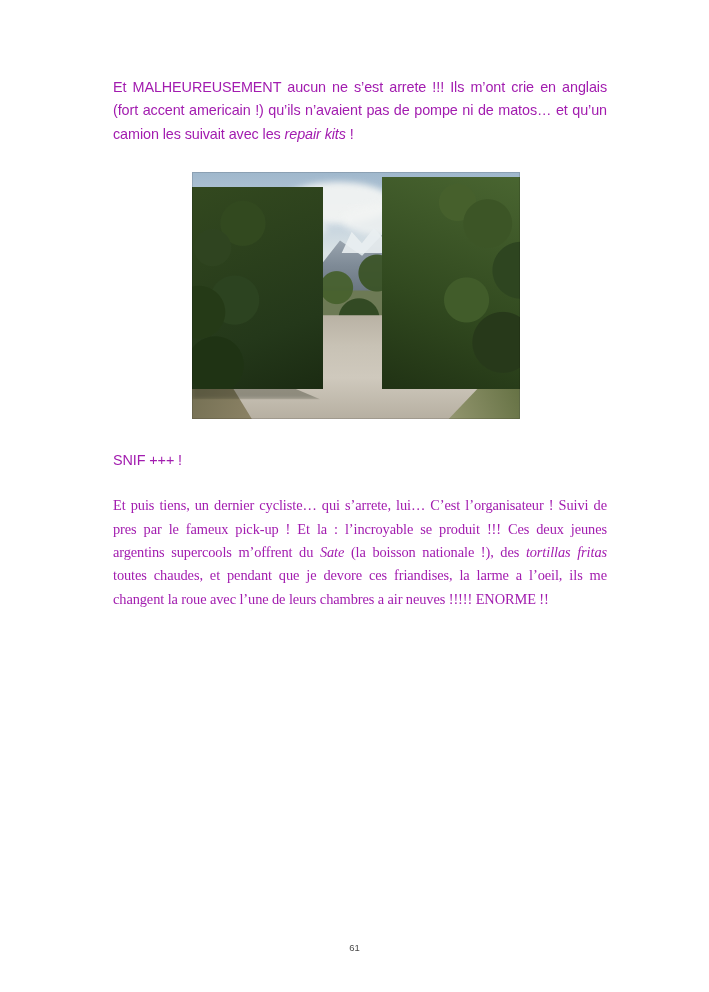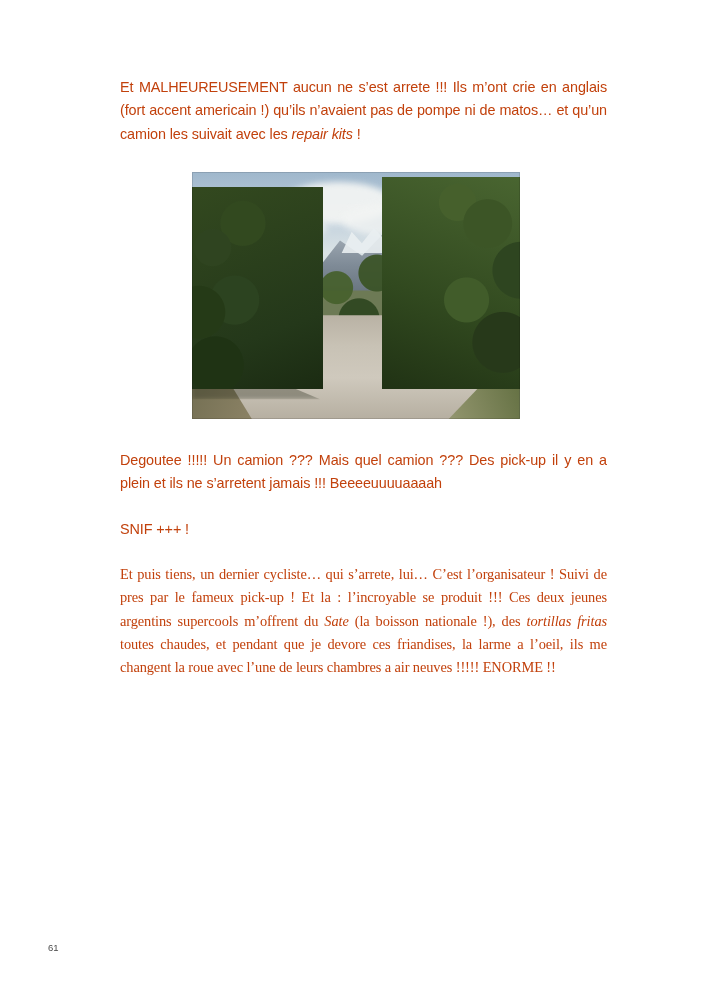--- a/index.html
+++ b/index.html
@@ -20,26 +20,26 @@
     inset: 0;
     background: #ffffff;
   }
   .content {
     position: absolute;
     left: 104px;
     top: 76px;
     width: 503px;
   }
   p.para {
-    margin: 0 0 22px 16px;
+    margin: 0 0 22px 9px;
     font-size: 14.4px;
     line-height: 1.62;
     text-align: justify;
     letter-spacing: -0.1px;
-    color: #c2410c;
+    color: #a21caf;
   }
   p.para.last {
     margin-bottom: 0;
     font-family: Liberation Serif, serif;
   }
   .italic {
     font-style: italic;
   }
   .figure {
     margin: 26px 0 30px 0;
@@ -168,24 +168,23 @@
     position: absolute;
     inset: 0;
     border: 1px solid rgba(0,0,0,0.12);
     pointer-events: none;
   }
   .page-number {
     position: absolute;
     left: 0;
     right: 0;
     top: 942px;
-    text-align: left;
+    text-align: center;
     font-size: 9.5px;
     color: #4a4a4a;
-    padding-left: 48px;
   }
 </style>
 </head>
 <body>
 
 <div class="page">
 
   <div class="content">
 
     <p class="para">
@@ -204,23 +203,20 @@
         <div class="road"></div>
         <div class="road-edge-left"></div>
         <div class="road-edge-right"></div>
         <div class="road-shadow"></div>
         <div class="forest-left"></div>
         <div class="forest-right"></div>
         <div class="photo-border"></div>
       </div>
     </div>
 
-    <p class="para">
-      <span>Degoutee !!!!! Un camion ??? Mais quel camion ??? Des pick-up il y en a plein et ils ne s’arretent jamais !!! Beeeeuuuuaaaah</span>
-    </p>
 
     <p class="para">
       <span>SNIF +++ !</span>
     </p>
 
     <p class="para last">
       <span>Et puis tiens, un dernier cycliste… qui s’arrete, lui… C’est l’organisateur ! Suivi de pres par le fameux pick-up ! Et la : l’incroyable se produit !!! Ces deux jeunes argentins supercools m’offrent du </span><span class="italic">Sate</span><span> (la boisson nationale !), des </span><span class="italic">tortillas fritas</span><span>  toutes chaudes, et pendant que je devore ces friandises, la larme a l’oeil, ils me changent la roue avec l’une de leurs chambres a air neuves !!!!! ENORME !!</span>
     </p>
 
   </div>

